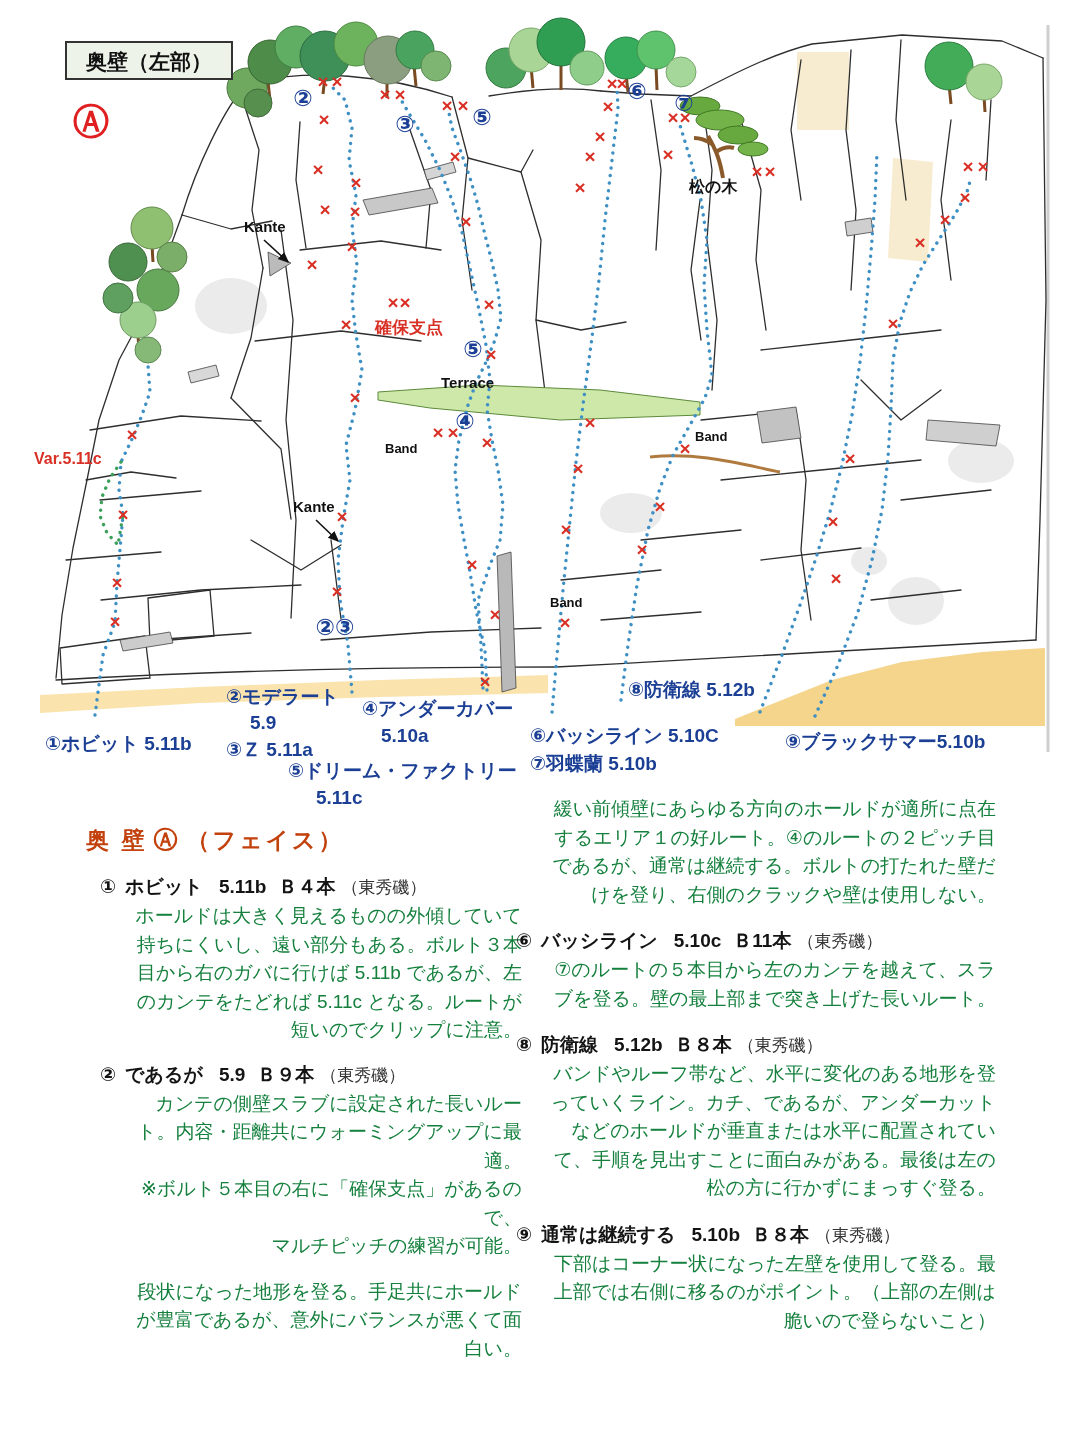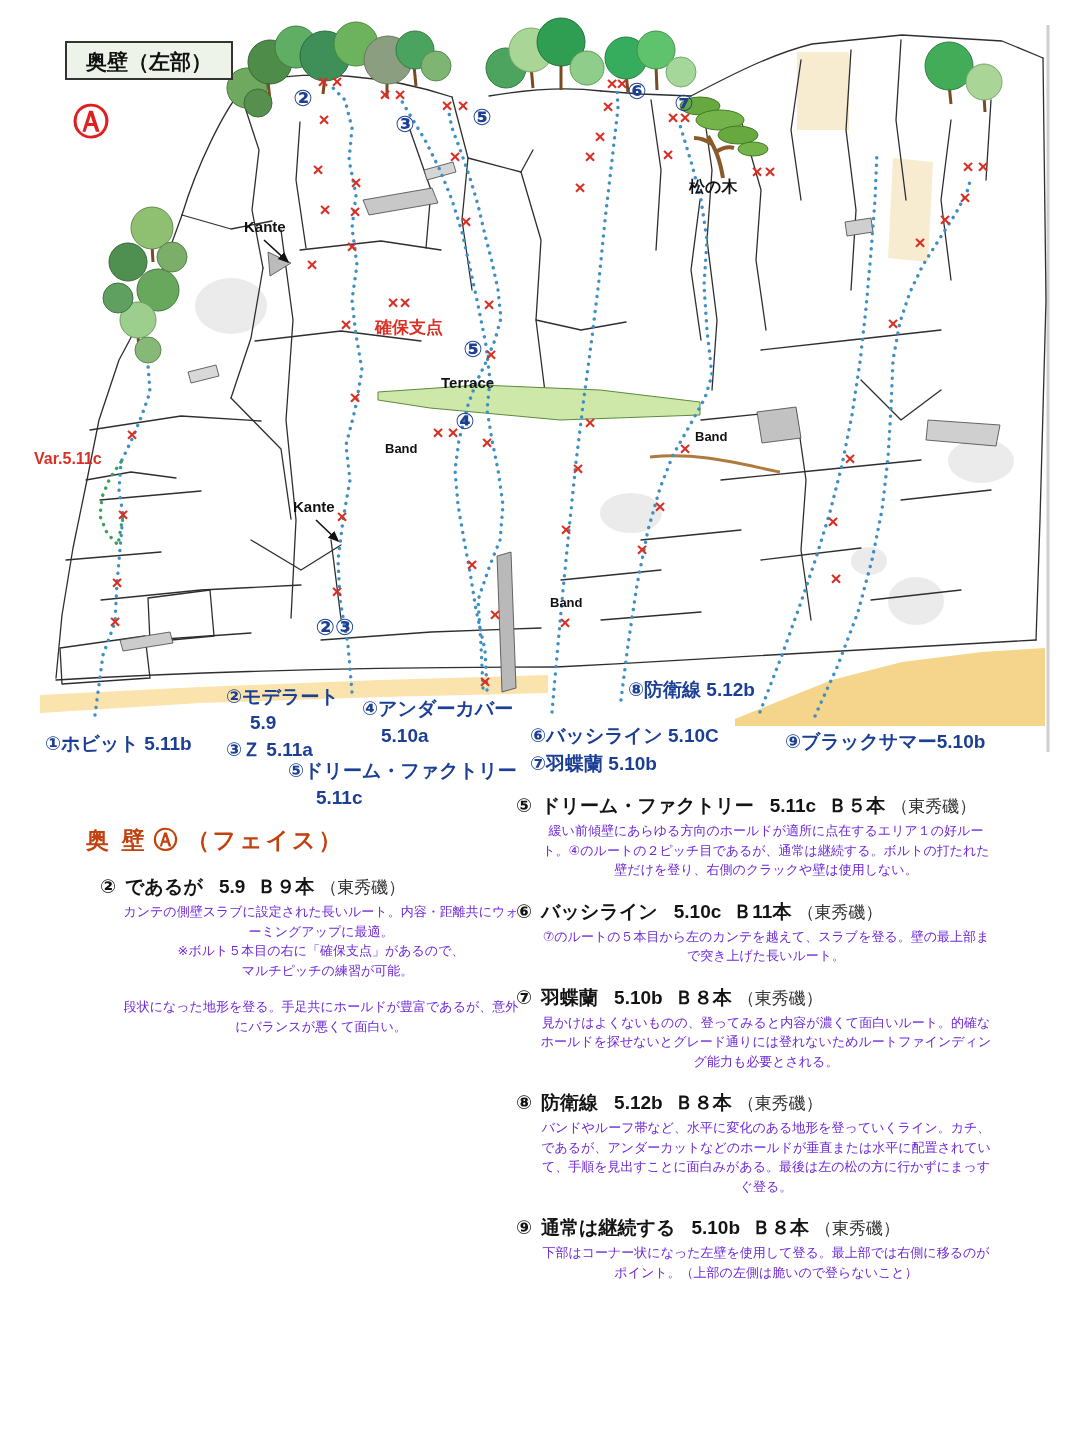--- a/index.html
+++ b/index.html
@@ -12,22 +12,22 @@
   .col{position:absolute;}
   .col-left{left:100px;top:874px;width:422px;}
   .col-right{left:516px;top:793px;width:480px;}
   .route{margin-bottom:17px;}
   .col-right .route{margin-bottom:19px;}
   .route-head{font-size:19px;font-weight:bold;color:#141414;white-space:nowrap;}
   .r-name{margin-left:9px;}
   .r-grade{margin-left:16px;}
   .r-bolts{margin-left:12px;}
   .r-credit{margin-left:6px;font-weight:normal;font-size:17px;color:#333;}
-  .route-body{font-size:13px;line-height:1.5;padding-left:20px;margin-top:2px;
-              white-space:pre-line;text-align:center;color:#6d28d9;}
+  .route-body{font-size:19px;line-height:1.5;padding-left:20px;margin-top:2px;
+              white-space:pre-line;text-align:right;color:#15803d;}
 </style>
 </head>
 <body>
 
 <div id="page">
 
   <svg id="topo-svg" width="1080" height="812" viewBox="0 0 1080 812">
     <defs>
       <marker id="arrh" markerWidth="8" markerHeight="8" refX="6" refY="3" orient="auto">
         <path d="M0,0 L7,3 L0,6 Z" fill="#111"></path>
@@ -295,44 +295,43 @@
     </g>
     <text id="area-mark" text-anchor="middle" font-size="36" font-weight="bold" fill="#e02020" x="91" y="134">Ⓐ</text>
   </svg>
 
   <div class="guide-title">
     <span>奥 壁</span><span class="mark">Ⓐ</span><span>（フェイス）</span>
   </div>
 
   <div class="col col-left">
     <div class="route">
+      <div class="route-head"><span class="r-num">①</span><span class="r-name">ホビット</span><span class="r-grade">5.11b</span><span class="r-bolts">Ｂ４本</span><span class="r-credit">（東秀磯）</span></div>
+      <div class="route-body">ホールドは大きく見えるものの外傾していて持ちにくいし、遠い部分もある。ボルト３本目から右のガバに行けば 5.11b であるが、左のカンテをたどれば 5.11c となる。ルートが短いのでクリップに注意。</div>
+    </div>
+    <div class="route">
       <div class="route-head"><span class="r-num">②</span><span class="r-name">であるが</span><span class="r-grade">5.9</span><span class="r-bolts">Ｂ９本</span><span class="r-credit">（東秀磯）</span></div>
       <div class="route-body">カンテの側壁スラブに設定された長いルート。内容・距離共にウォーミングアップに最適。
 ※ボルト５本目の右に「確保支点」があるので、
 　マルチピッチの練習が可能。</div>
     </div>
     <div class="route">
       <div class="route-body">段状になった地形を登る。手足共にホールドが豊富であるが、意外にバランスが悪くて面白い。</div>
     </div>
   </div>
 
   <div class="col col-right">
     <div class="route">
-      <div class="route-head"><span class="r-num">⑤</span><span class="r-name">ドリーム・ファクトリー</span><span class="r-grade">5.11c</span><span class="r-bolts">Ｂ５本</span><span class="r-credit">（東秀磯）</span></div>
       <div class="route-body">緩い前傾壁にあらゆる方向のホールドが適所に点在するエリア１の好ルート。④のルートの２ピッチ目であるが、通常は継続する。ボルトの打たれた壁だけを登り、右側のクラックや壁は使用しない。</div>
     </div>
     <div class="route">
       <div class="route-head"><span class="r-num">⑥</span><span class="r-name">バッシライン</span><span class="r-grade">5.10c</span><span class="r-bolts">Ｂ11本</span><span class="r-credit">（東秀磯）</span></div>
       <div class="route-body">⑦のルートの５本目から左のカンテを越えて、スラブを登る。壁の最上部まで突き上げた長いルート。</div>
     </div>
     <div class="route">
-      <div class="route-head"><span class="r-num">⑦</span><span class="r-name">羽蝶蘭</span><span class="r-grade">5.10b</span><span class="r-bolts">Ｂ８本</span><span class="r-credit">（東秀磯）</span></div>
-      <div class="route-body">見かけはよくないものの、登ってみると内容が濃くて面白いルート。的確なホールドを探せないとグレード通りには登れないためルートファインディング能力も必要とされる。</div>
-    </div>
-    <div class="route">
       <div class="route-head"><span class="r-num">⑧</span><span class="r-name">防衛線</span><span class="r-grade">5.12b</span><span class="r-bolts">Ｂ８本</span><span class="r-credit">（東秀磯）</span></div>
       <div class="route-body">バンドやルーフ帯など、水平に変化のある地形を登っていくライン。カチ、であるが、アンダーカットなどのホールドが垂直または水平に配置されていて、手順を見出すことに面白みがある。最後は左の松の方に行かずにまっすぐ登る。</div>
     </div>
     <div class="route">
       <div class="route-head"><span class="r-num">⑨</span><span class="r-name">通常は継続する</span><span class="r-grade">5.10b</span><span class="r-bolts">Ｂ８本</span><span class="r-credit">（東秀磯）</span></div>
       <div class="route-body">下部はコーナー状になった左壁を使用して登る。最上部では右側に移るのがポイント。（上部の左側は脆いので登らないこと）</div>
     </div>
   </div>
 </div>
 

